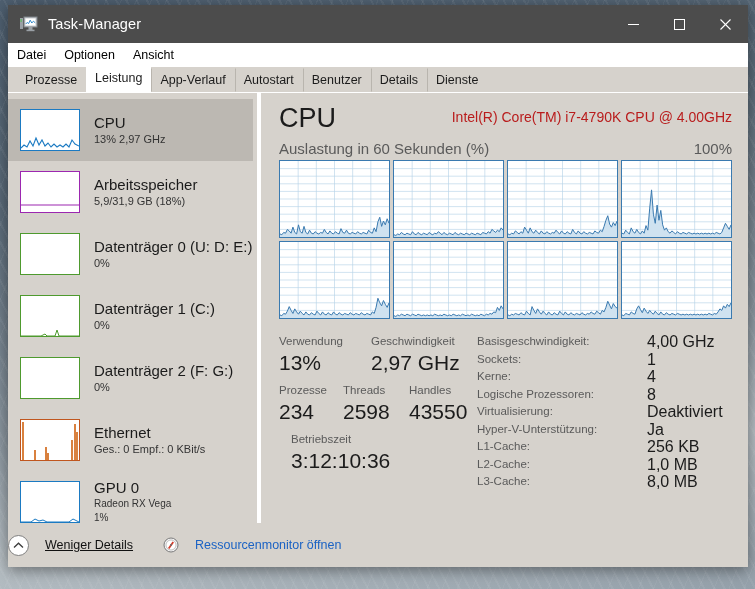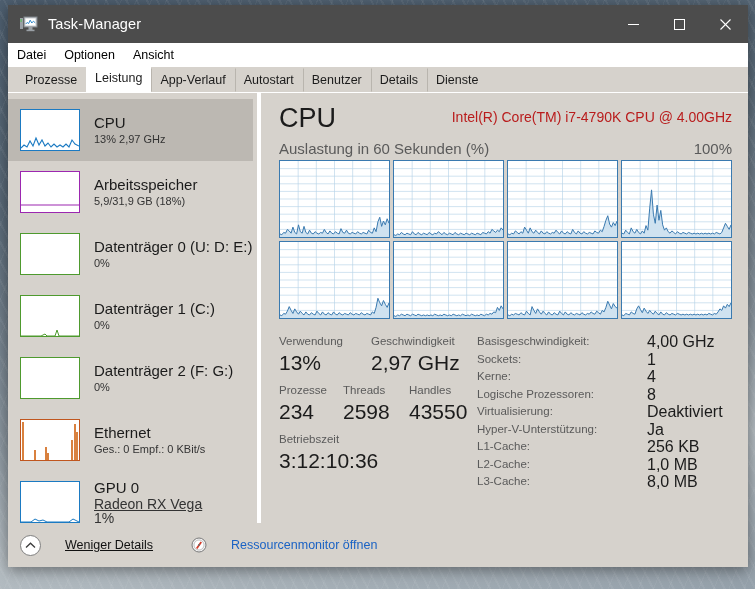--- a/index.html
+++ b/index.html
@@ -87,21 +87,21 @@
   }
   .side-item.selected { background: #bcb8b2; }
   .thumb {
     width: 60px; height: 42px; background: #ffffff; flex: none;
     position: relative; overflow: hidden;
   }
   .thumb svg { position: absolute; left: 0; top: 0; }
   .side-texts { margin-left: 14px; min-width: 0; }
   .side-title { font-size: 15px; color: #1b1b1b; line-height: 18px; white-space: nowrap; }
   .side-sub { font-size: 11px; color: #333; line-height: 15px; white-space: nowrap; }
-  .side-sub2 { font-size: 14px; color: #333; line-height: 14px; white-space: nowrap; text-decoration: underline; }
+  .side-sub2 { font-size: 10px; color: #333; line-height: 14px; white-space: nowrap; }
 
   .side-scrollbar {
     position: absolute; right: 0; top: 0; width: 4px; height: 100%;
     background: #d6d2cc;
   }
 
   
   .main {
     flex: 1; padding: 10px 16px 0 18px; position: relative; min-width: 0;
   }
@@ -139,21 +139,21 @@
   .stat-value { font-size: 21px; color: #1b1b1b; line-height: 27px; white-space: nowrap; }
 
   .stats-right { flex: 1; padding-left: 2px; }
   .detail-row { display: flex; line-height: 17.5px; gap: 32px; }
   .detail-label { font-size: 11.5px; color: #5a5a5a; width: 138px; flex: none; white-space: nowrap; }
   .detail-value { font-size: 16px; color: #1b1b1b; white-space: nowrap; }
 
   
   .footer {
     height: 44px; flex: none; background: #d6d2cc;
-    display: flex; align-items: center; padding-left: 12px; gap: 24px;
+    display: flex; align-items: center; padding-left: 0; gap: 16px;
   }
   .chev-circle {
     width: 21px; height: 21px; border-radius: 50%;
     border: 1px solid #808080; background: #ffffff;
     display: flex; align-items: center; justify-content: center; flex: none;
   }
   .footer-link1 { font-size: 12.5px; color: #111; }
   .footer-link1 u { text-decoration: underline; }
   .resmon-icon { width: 16px; height: 16px; margin-left: 14px; flex: none; }
   .footer-link2 { font-size: 12.5px; color: #1a62c4; }
@@ -497,21 +497,21 @@
             </div>
             <div class="stat-block" style="width:66px;">
               <div class="stat-label">Threads</div>
               <div class="stat-value">2598</div>
             </div>
             <div class="stat-block">
               <div class="stat-label">Handles</div>
               <div class="stat-value">43550</div>
             </div>
           </div>
-          <div class="stat-row" style="margin-top:6px;">
+          <div class="stat-row" style="margin-top:6px;margin-left:12px;">
             <div class="stat-block">
               <div class="stat-label">Betriebszeit</div>
               <div class="stat-value">3:12:10:36</div>
             </div>
           </div>
         </div>
 
         <div class="stats-right">
           <div class="detail-row">
             <div class="detail-label">Basisgeschwindigkeit:</div>

